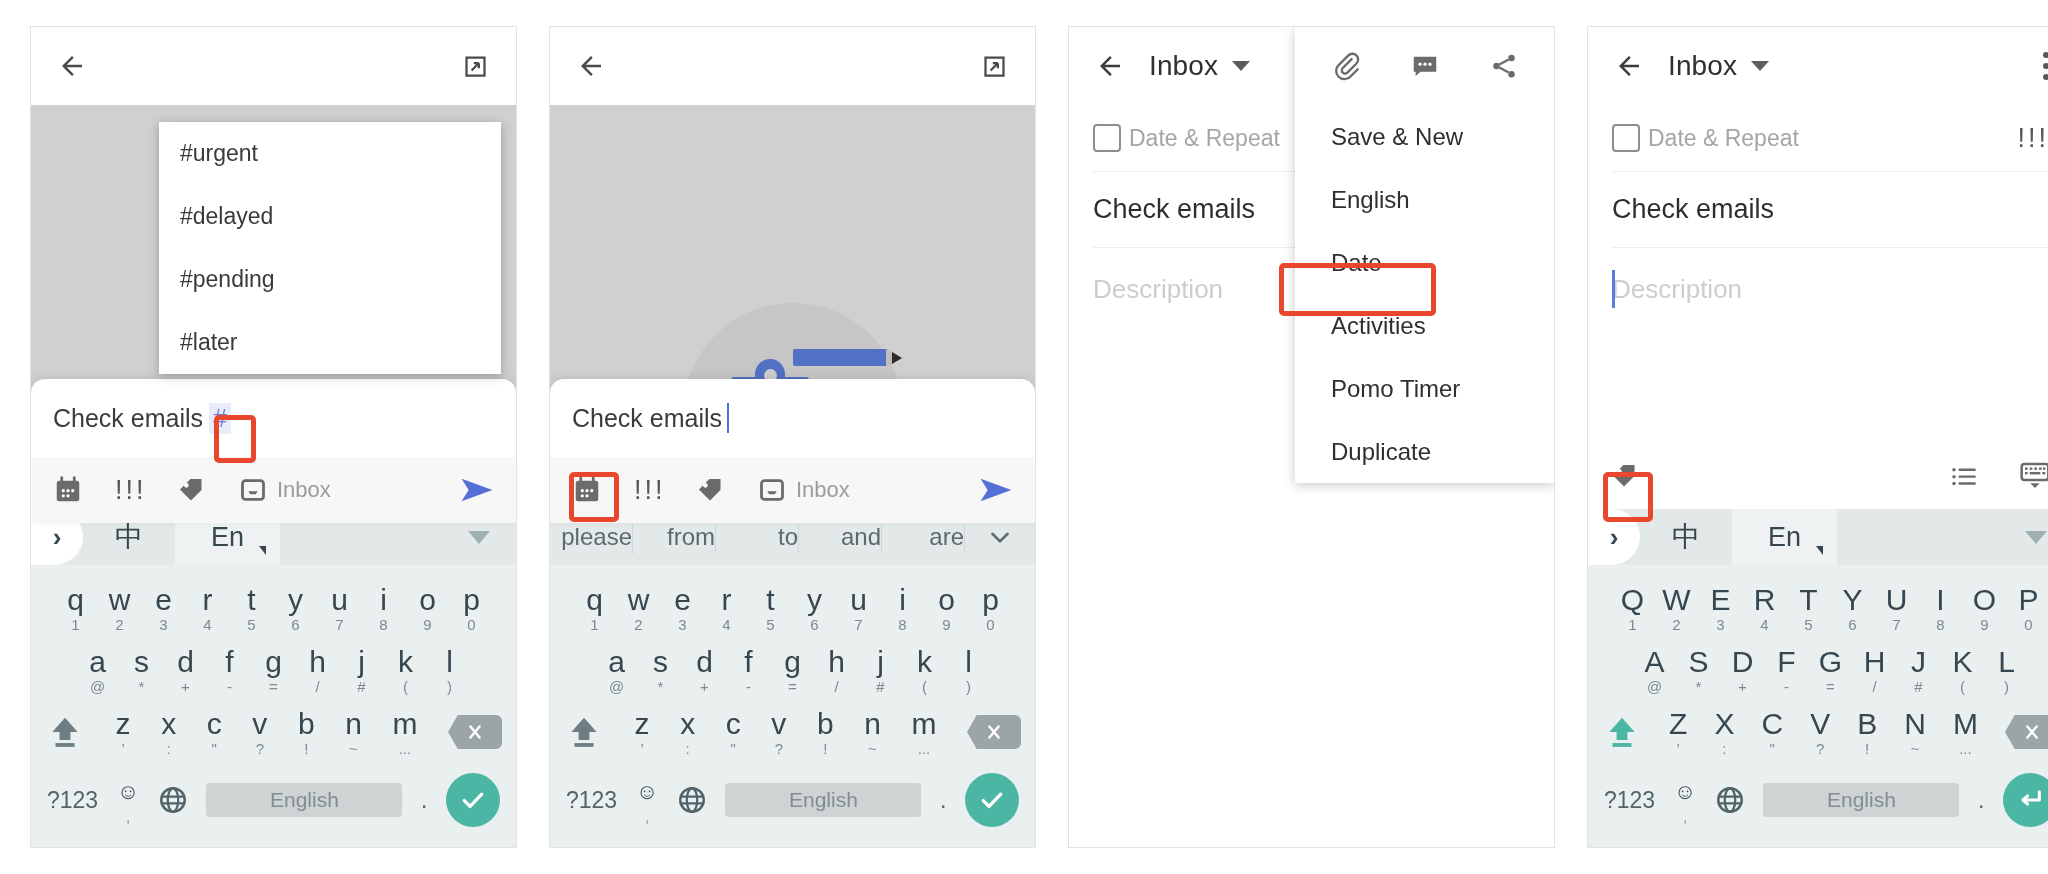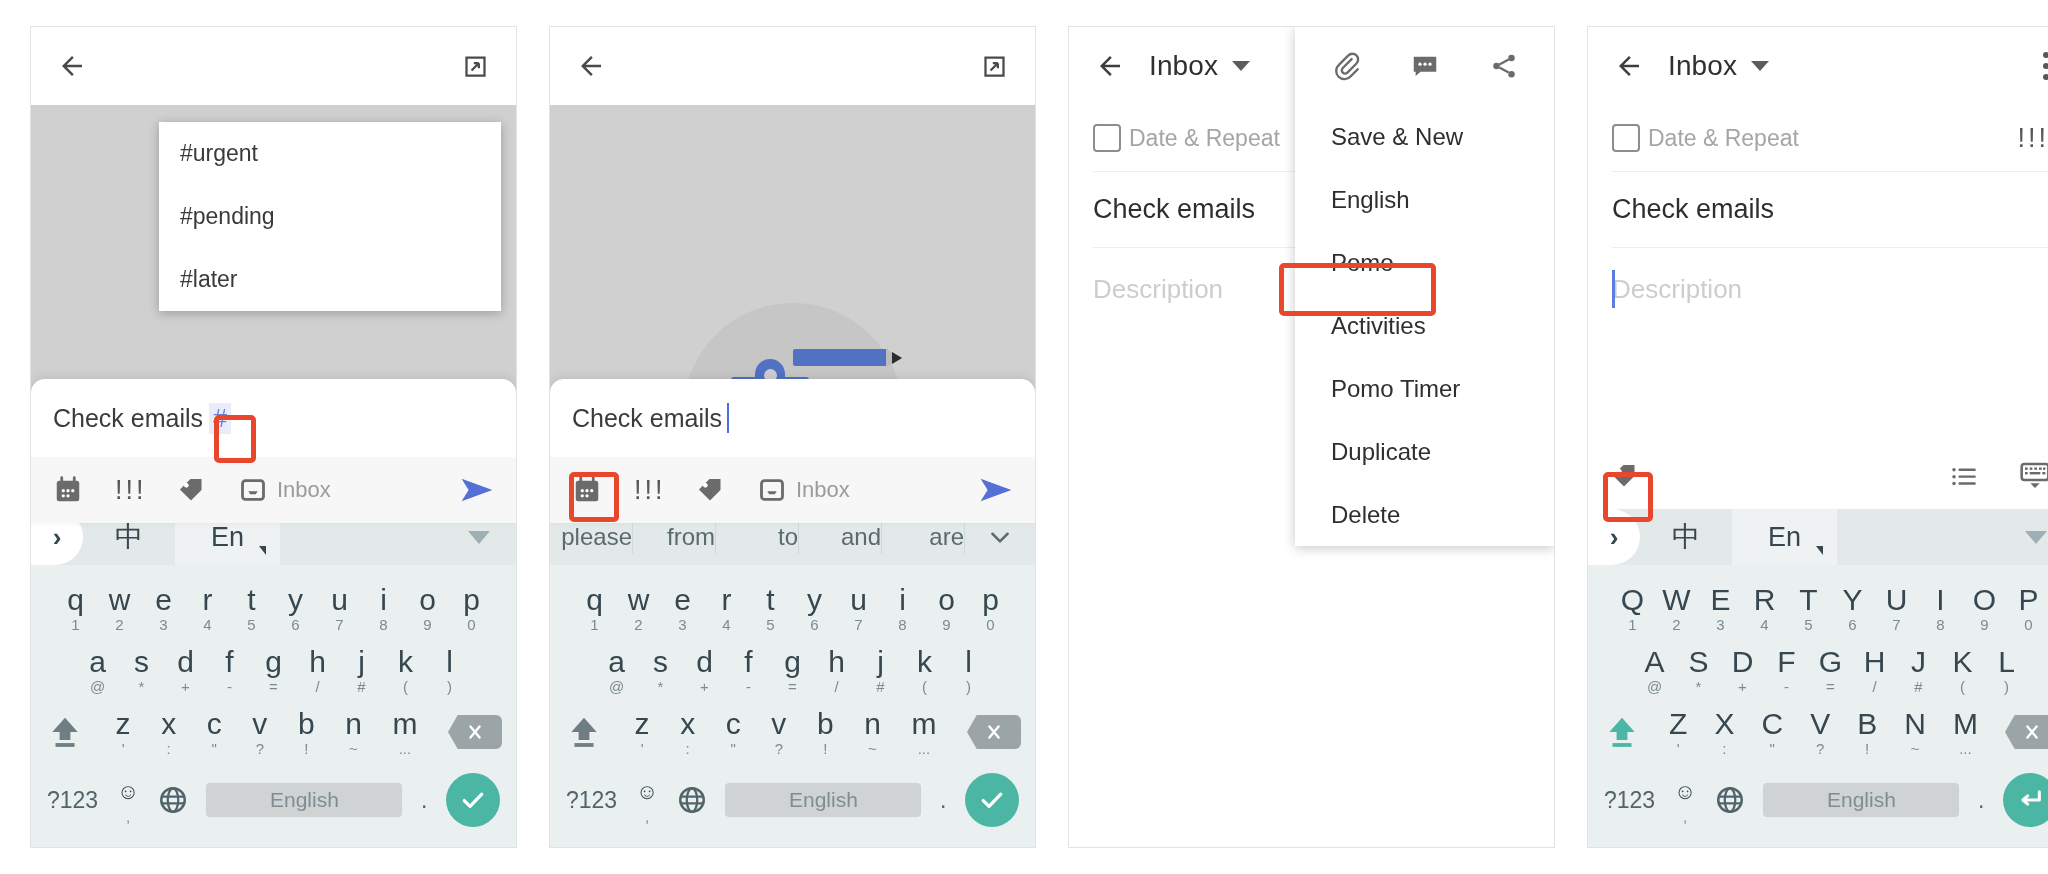--- a/index.html
+++ b/index.html
@@ -253,20 +253,21 @@
         <svg width="27" height="27" viewBox="0 0 24 24">
             <path d="M4 4h16v16H4z" fill="none" stroke="#4a4a4a" stroke-width="2"></path>
             <path d="M8.5 15.5L15 9m0 0h-4.5M15 9v4.5" fill="none" stroke="#4a4a4a" stroke-width="2"></path>
           </svg>
       </span>
     </div>
     <div class="canvas"></div>
 
     <div class="tag-pop">
       <div class="row">#urgent</div>
+      <div class="row">#delayed</div>
       <div class="row">#pending</div>
       <div class="row">#later</div>
     </div>
 
     <div class="sheet" style="top:352px;">
       <div class="sheet-title">
         <span>Check emails</span>
         <span class="hash-token">#</span>
       </div>
       <div class="sheet-tools">
@@ -734,25 +735,24 @@
           <svg width="30" height="30" viewBox="0 0 24 24">
               <circle cx="18" cy="5.5" r="2.6" fill="#6b6b6b"></circle>
               <circle cx="6" cy="12" r="2.6" fill="#6b6b6b"></circle>
               <circle cx="18" cy="18.5" r="2.6" fill="#6b6b6b"></circle>
               <path d="M8.3 10.8l7.4-4M8.3 13.2l7.4 4" stroke="#6b6b6b" stroke-width="1.9"></path>
             </svg>
         </span>
       </div>
       <div class="menu-item">Save &amp; New</div>
       <div class="menu-item">English</div>
-      <div class="menu-item">Pomo</div>
+      <div class="menu-item">Date</div>
       <div class="menu-item">Activities</div>
       <div class="menu-item">Pomo Timer</div>
       <div class="menu-item">Duplicate</div>
-      <div class="menu-item">Delete</div>
     </div>
 
     <div class="ann" style="left:210px; top:236px; width:157px; height:53px;"></div>
   </div>
 
   <div class="panel">
     <div class="appbar">
       <span class="ico">
         <svg width="30" height="30" viewBox="0 0 24 24">
             <path d="M20 11H7.8l5.6-5.6L12 4l-8 8 8 8 1.4-1.4L7.8 13H20z" fill="#3d3d3d"></path>

